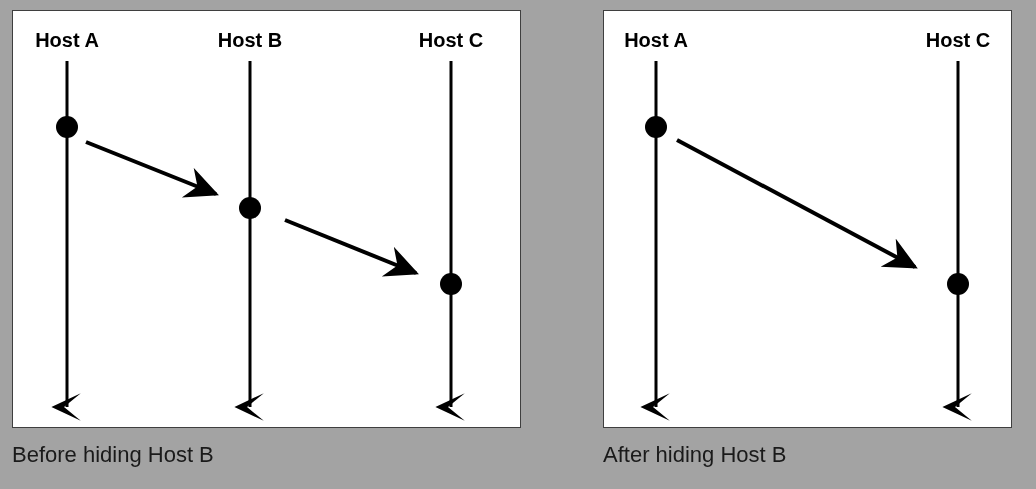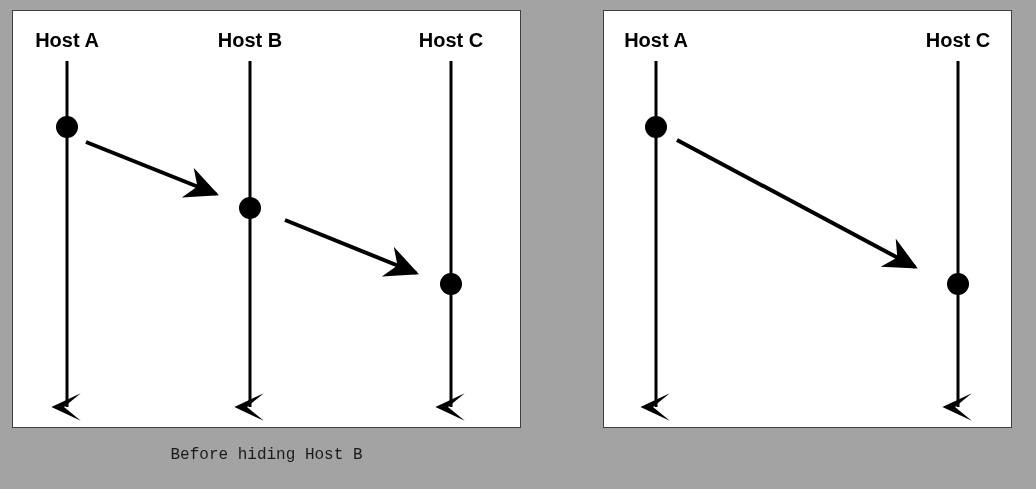--- a/index.html
+++ b/index.html
@@ -46,25 +46,25 @@
   .host-label {
     font-family: "Liberation Sans", sans-serif;
     font-weight: bold;
     font-size: 20px;
     fill: #000000;
     text-anchor: middle;
     dominant-baseline: alphabetic;
   }
   .caption {
     position: absolute;
-    font-family: Liberation Mono, monospace;
+    font-family: Liberation Sans, sans-serif;
     font-weight: normal;
-    font-size: 16px;
+    font-size: 22px;
     color: #1a1a1a;
-    text-align: center;
+    text-align: left;
     white-space: nowrap;
     line-height: 30px;
   }
   #caption-before {
     left: 12px;
     top: 440px;
     width: 509px;
   }
   #caption-after {
     left: 603px;
@@ -133,14 +133,15 @@
         <line x1="354" y1="50" x2="354" y2="396" stroke="#000000" stroke-width="3" marker-end="url(#lifearrow-r)"></line>
         <circle cx="354" cy="273" r="11" fill="#000000"></circle>
       </g>
 
       <line x1="73" y1="129" x2="311" y2="256" stroke="#000000" stroke-width="4" marker-end="url(#msgarrow-r)"></line>
     </svg>
   </div>
 
   <div class="caption" id="caption-before">Before hiding Host B</div>
 
+  <div class="caption" id="caption-after">After hiding Host B</div>
 
 </div>
 
 </body></html>

